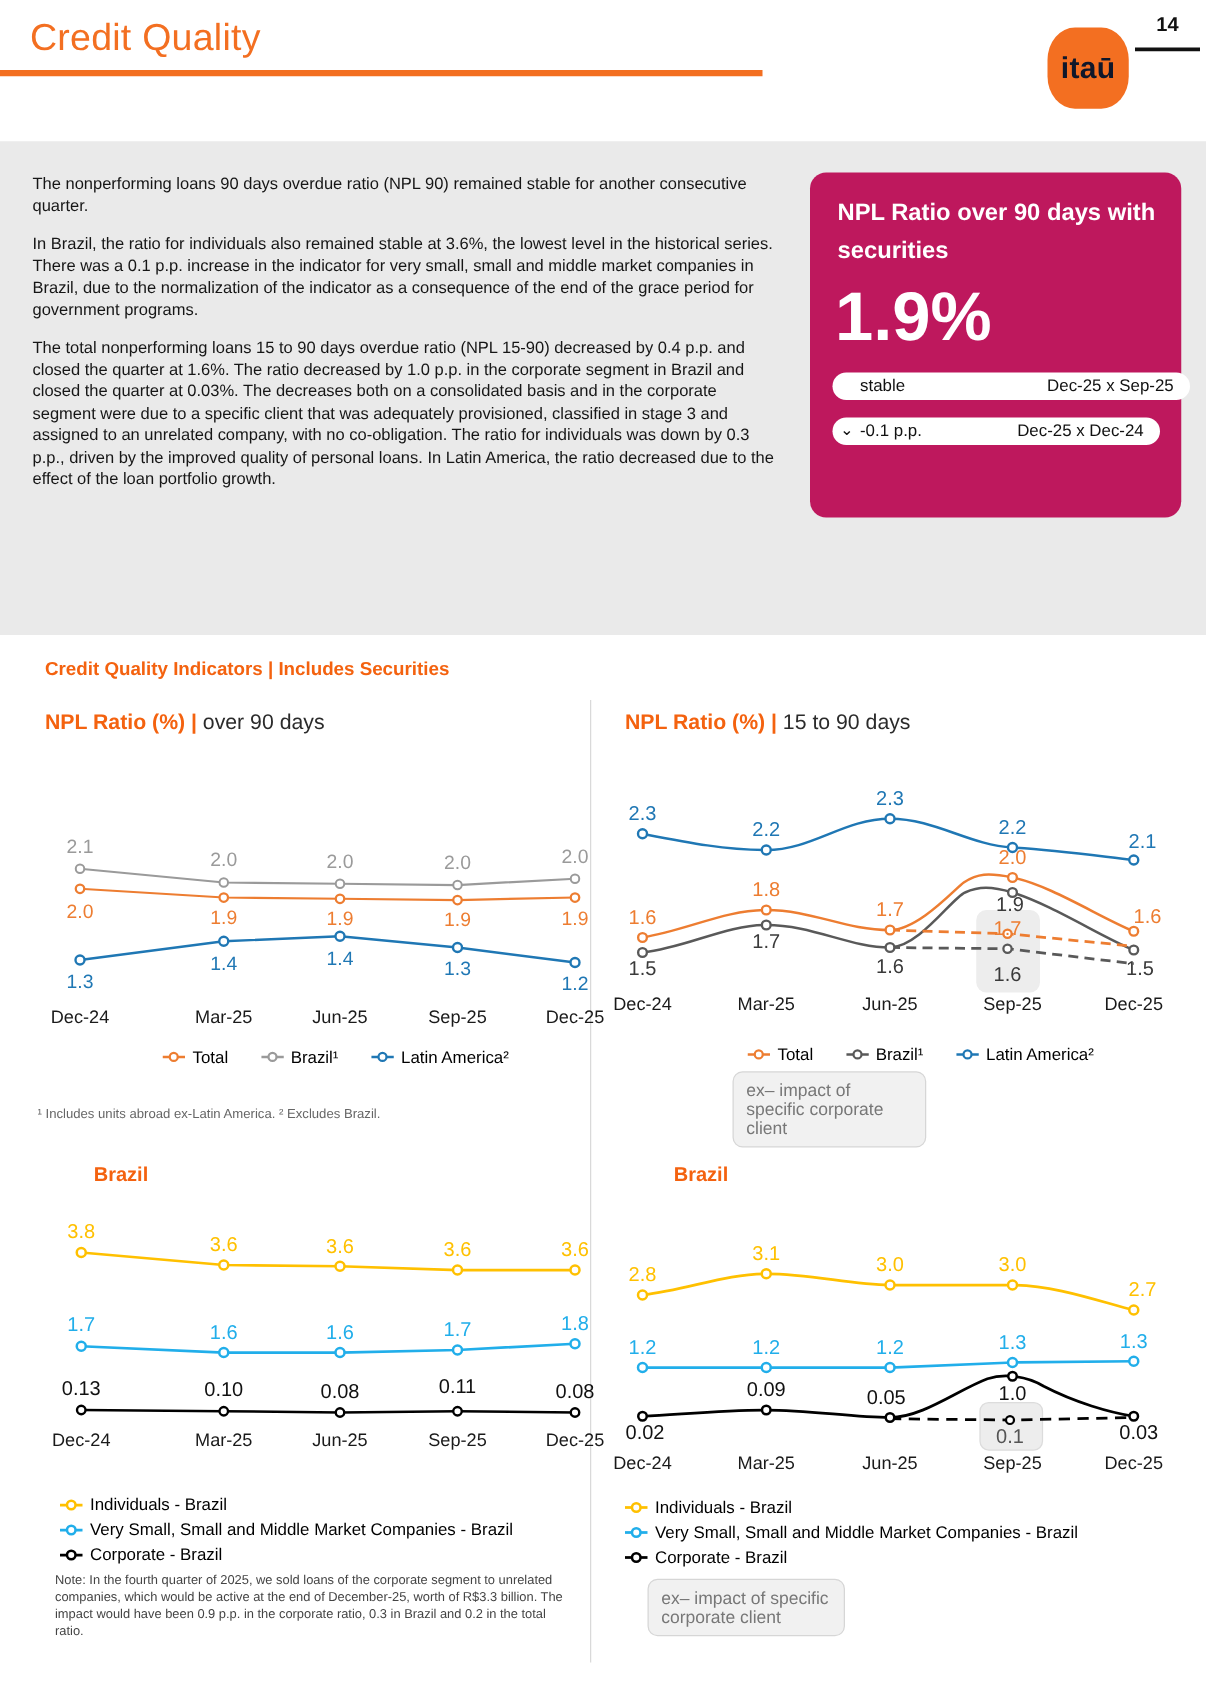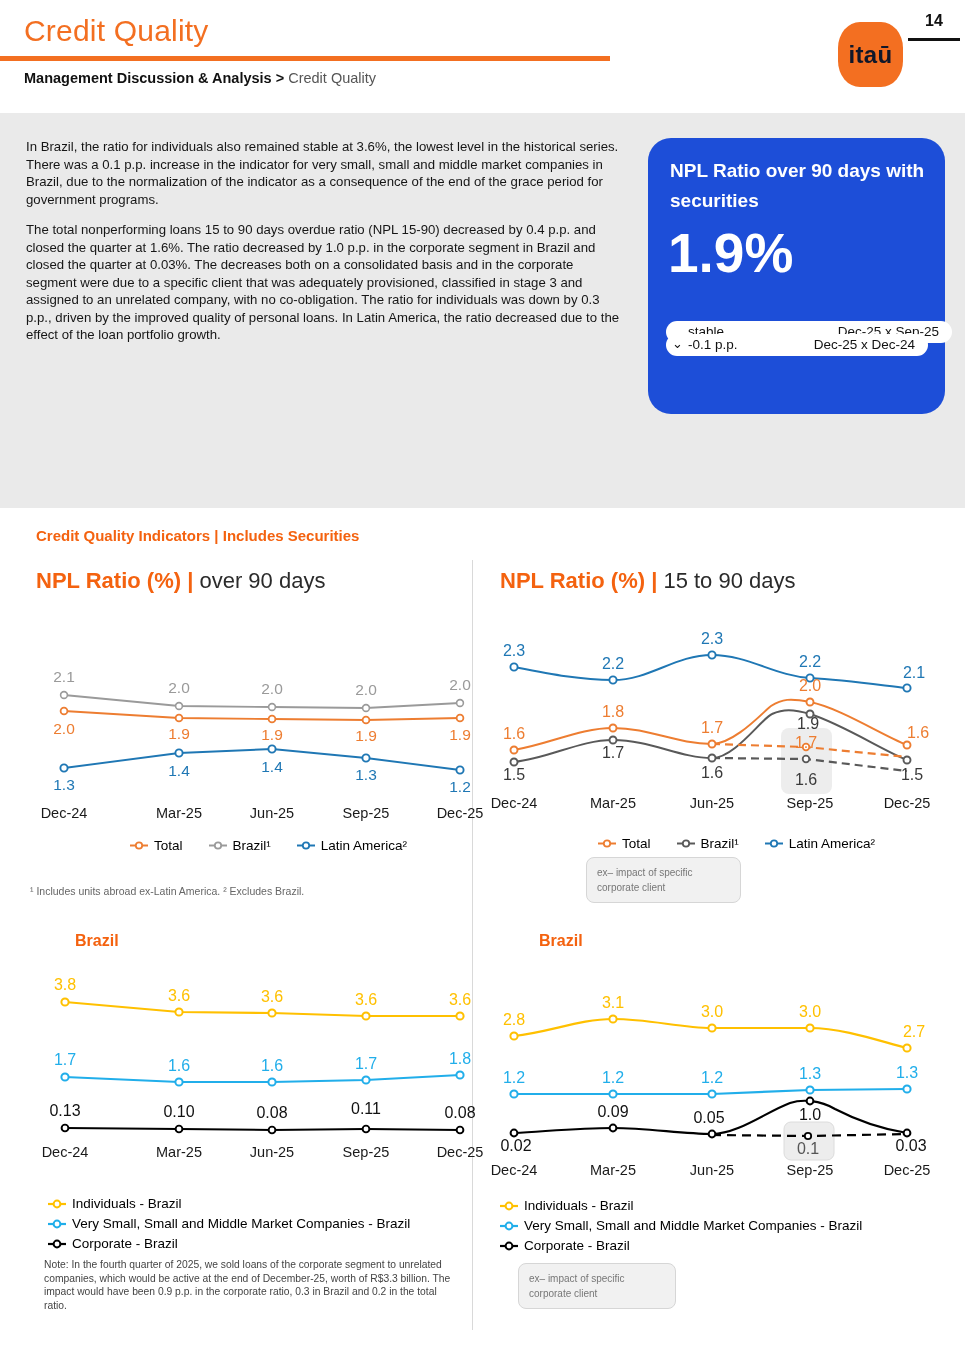--- a/index.html
+++ b/index.html
@@ -40,79 +40,77 @@
   .page-num-rule{position:absolute;left:908px;top:38px;width:52px;height:3px;background:#111;}
 
   
   .grey-band{position:absolute;left:0;top:113px;width:965px;height:395px;background:#eaeaea;}
   .body-text{position:absolute;left:26px;top:25px;width:600px;font-size:13.2px;line-height:17.5px;color:#161616;}
   .body-text p{margin:0 0 13px 0;}
 
   
   .kpi-card{
     position:absolute;left:648px;top:25px;width:297px;height:276px;
-    background:#1d4ed8;border-radius:23px;
+    background:#be185d;border-radius:13px;
   }
   .kpi-title{position:absolute;left:22px;top:18px;width:255px;font-size:19px;font-weight:bold;color:#fff;line-height:30px;}
   .kpi-value{position:absolute;left:20px;top:85px;font-size:55px;font-weight:bold;color:#fff;line-height:60px;}
   .kpi-pill{
     position:absolute;left:18px;width:262px;height:22px;background:#fff;border-radius:11px;
     font-size:13.5px;color:#111;
   }
-  .kpi-pill.p1{top:183px;padding-left:24px;}
+  .kpi-pill.p1{top:160px;padding-left:24px;}
   .kpi-pill.p2{top:196px;}
   .kpi-pill .pill-left{position:absolute;left:22px;top:3px;}
   .kpi-pill .pill-right{position:absolute;right:13px;top:3px;}
   .kpi-pill .chev{position:absolute;left:6px;top:2px;font-size:13px;color:#111;}
 
   
   .section-title{
     position:absolute;left:36px;top:527px;font-size:15px;font-weight:bold;color:#F4620F;
   }
   .mid-divider{position:absolute;left:472px;top:560px;width:1px;height:770px;background:#d9d9d9;}
 
-  .chart-head{position:absolute;font-size:22px;color:#2b2b2b;}
+  .chart-head{position:absolute;font-size:17px;color:#2b2b2b;}
   .chart-head .accent{color:#F4620F;font-weight:bold;}
 
   .panel{position:absolute;}
   .panel-title{font-size:16px;font-weight:bold;color:#F4620F;margin-left:39px;}
 
   svg.plot{display:block;overflow:visible;}
 
   .legend{position:absolute;font-size:13.5px;color:#000000;}
   .legend-row{display:flex;align-items:center;gap:4px;line-height:19px;white-space:nowrap;}
   .legend-row + .legend-row{margin-top:1px;align-items:center;}
   .legend-inline{display:flex;gap:26px;align-items:center;}
 
   .footnote{position:absolute;font-size:10.5px;color:#666;line-height:14px;}
   .note{position:absolute;font-size:10.3px;color:#444;line-height:13.5px;}
 
   .callout{
     position:absolute;background:#f1f1f1;border:1px solid #d6d6d6;border-radius:8px;
-    font-size:10px;color:#777;line-height:15px;padding:7px 10px;
+    font-size:14px;color:#777;line-height:15px;padding:7px 10px;
   }
 </style>
 </head>
 <body>
 
 <div class="header">
   <div class="page-title">Credit Quality</div>
   <div class="title-rule"></div>
-  <div class="breadcrumb">
-    <b>Management Discussion &amp; Analysis &gt;</b><span class="crumb-tail"> Credit Quality</span>
-  </div>
   <div class="logo">
     <span>itaū</span>
   </div>
   <div class="page-num">14</div>
   <div class="page-num-rule"></div>
 </div>
 
 <div class="grey-band">
   <div class="body-text">
+    <p>The nonperforming loans 90 days overdue ratio (NPL 90) remained stable for another consecutive quarter.</p>
     <p>In Brazil, the ratio for individuals also remained stable at 3.6%, the lowest level  in the historical series. There was a 0.1 p.p. increase in the indicator for very small, small and middle market companies in Brazil, due to the normalization of the indicator as a consequence of the end of the grace period for government programs.</p>
     <p>The total nonperforming loans 15 to 90 days overdue ratio (NPL 15-90) decreased by 0.4 p.p. and closed the quarter at 1.6%. The ratio decreased by 1.0 p.p. in the corporate segment in Brazil and closed the quarter at 0.03%. The decreases both on a consolidated basis and in the corporate segment were due to a specific client that was adequately provisioned, classified in stage 3 and assigned to an unrelated company, with no co-obligation. The ratio for individuals was down by 0.3 p.p., driven by the improved quality of personal loans. In Latin America, the ratio decreased due to the effect of the loan portfolio growth.</p>
   </div>
 
   <div class="kpi-card">
     <div class="kpi-title">NPL Ratio over 90 days with securities</div>
     <div class="kpi-value">1.9%</div>
     <div class="kpi-pill p1">
       <span class="pill-left">stable</span>
       <span class="pill-right">Dec-25 x Sep-25</span>

